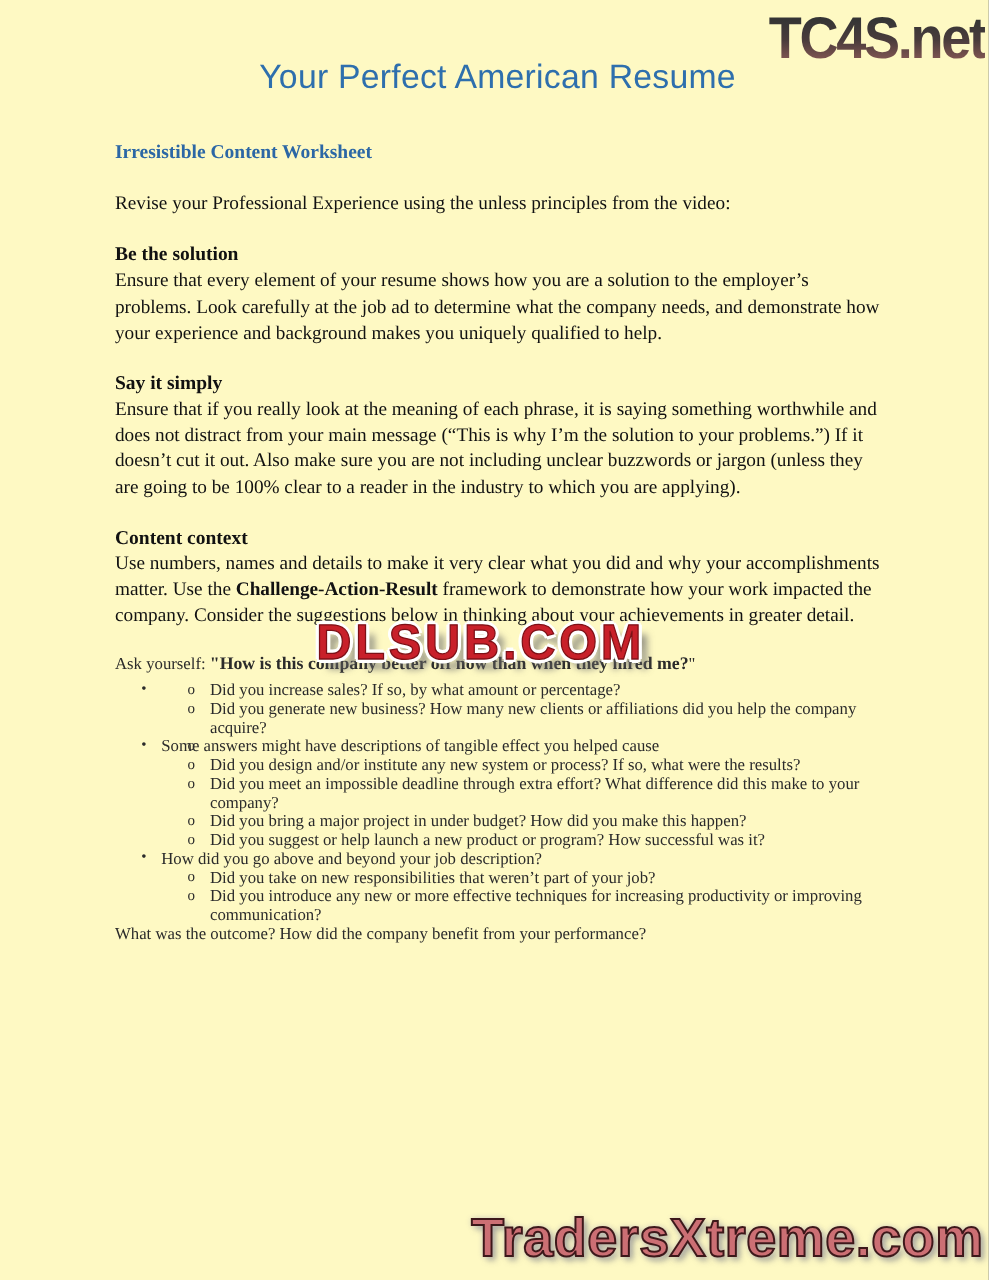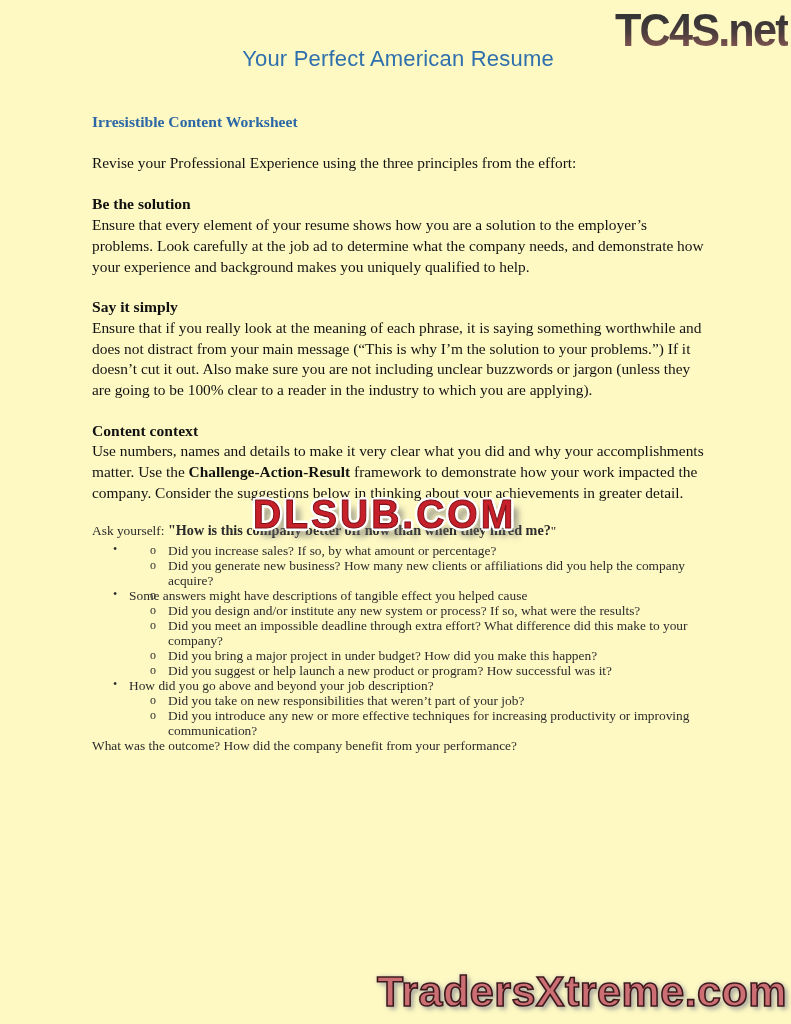--- a/index.html
+++ b/index.html
@@ -44,21 +44,21 @@
     text-shadow:
       0 0 5px rgba(190,190,190,.95),
       3px 3px 5px rgba(140,140,140,.85);
   }
 
   
   .title{
     position:absolute; left:92px; top:46px; width:612px;
     margin:0; text-align:center;
     font-family:"Liberation Sans",sans-serif;
-    font-weight:400; font-size:22px;
+    font-weight:400; font-size:27px;
     color:#2e6fad; letter-spacing:.2px;
   }
 
   
   .content{
     position:absolute; left:92px; top:112px; width:614px;
     font-size:15.4px; line-height:20.7px;
   }
   .ws-heading{
     margin:0 0 20px 0;
@@ -87,21 +87,21 @@
 <div class="page">
 
   <div class="wm-tc4s">TC4S.net</div>
 
   <h1 class="title">Your Perfect American Resume</h1>
 
   <div class="content">
 
     <h2 class="ws-heading">Irresistible Content Worksheet</h2>
 
-    <p class="para intro">Revise your Professional Experience using the three principles from the effort:</p>
+    <p class="para intro">Revise your Professional Experience using the unless principles from the video:</p>
 
     <div class="section">
       <div class="sec-heading">Be the solution</div>
       <p class="para">Ensure that every element of your resume shows how you are a solution to the employer’s problems. Look carefully at the job ad to determine what the company needs, and demonstrate how your experience and background makes you uniquely qualified to help.</p>
     </div>
 
     <div class="section">
       <div class="sec-heading">Say it simply</div>
       <p class="para">Ensure that if you really look at the meaning of each phrase, it is saying something worthwhile and does not distract from your main message (“This is why I’m the solution to your problems.”) If it doesn’t cut it out. Also make sure you are not including unclear buzzwords or jargon (unless they are going to be 100% clear to a reader in the industry to which you are applying).</p>
     </div>

